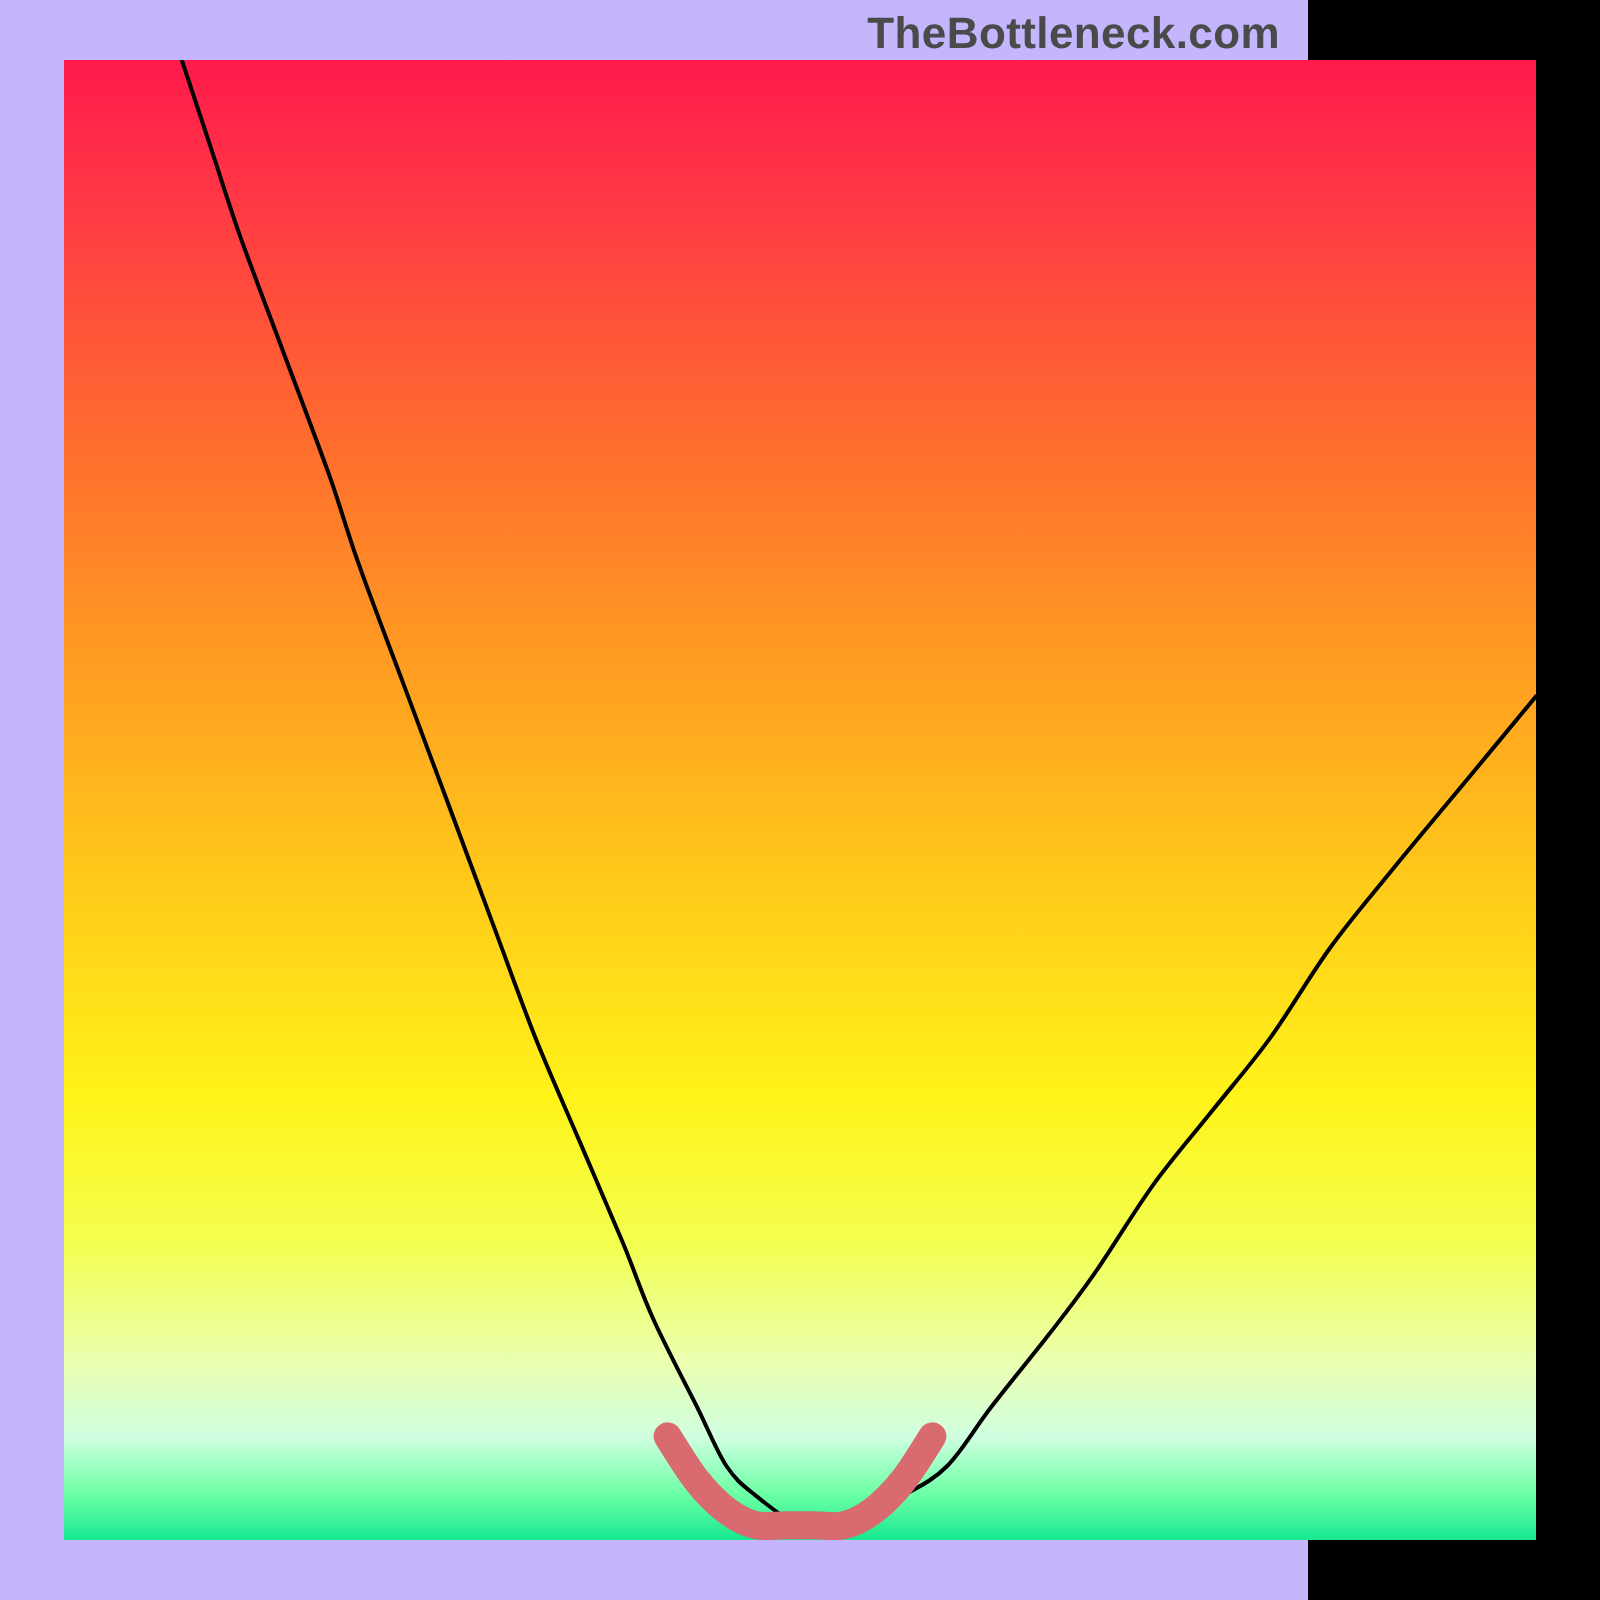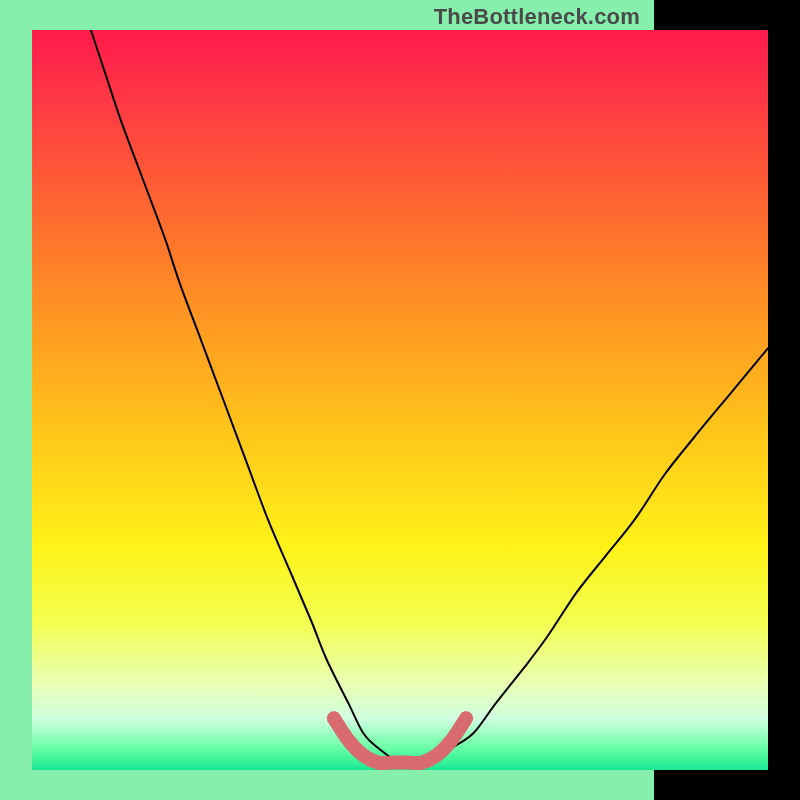--- a/index.html
+++ b/index.html
@@ -8,21 +8,21 @@
     width: 800px;
     height: 800px;
     overflow: hidden;
     background: #000;
     font-family: Arial, Helvetica, sans-serif;
   }
   .frame {
     position: relative;
     width: 654px;
     height: 800px;
-    background: #86efac;
+    background: #c4b5fd;
   }
   .watermark {
     position: absolute;
     top: 4px;
     right: 14px;
     color: #4a4a4a;
     font-size: 22px;
     font-weight: 600;
     letter-spacing: 0.2px;
     z-index: 20;

